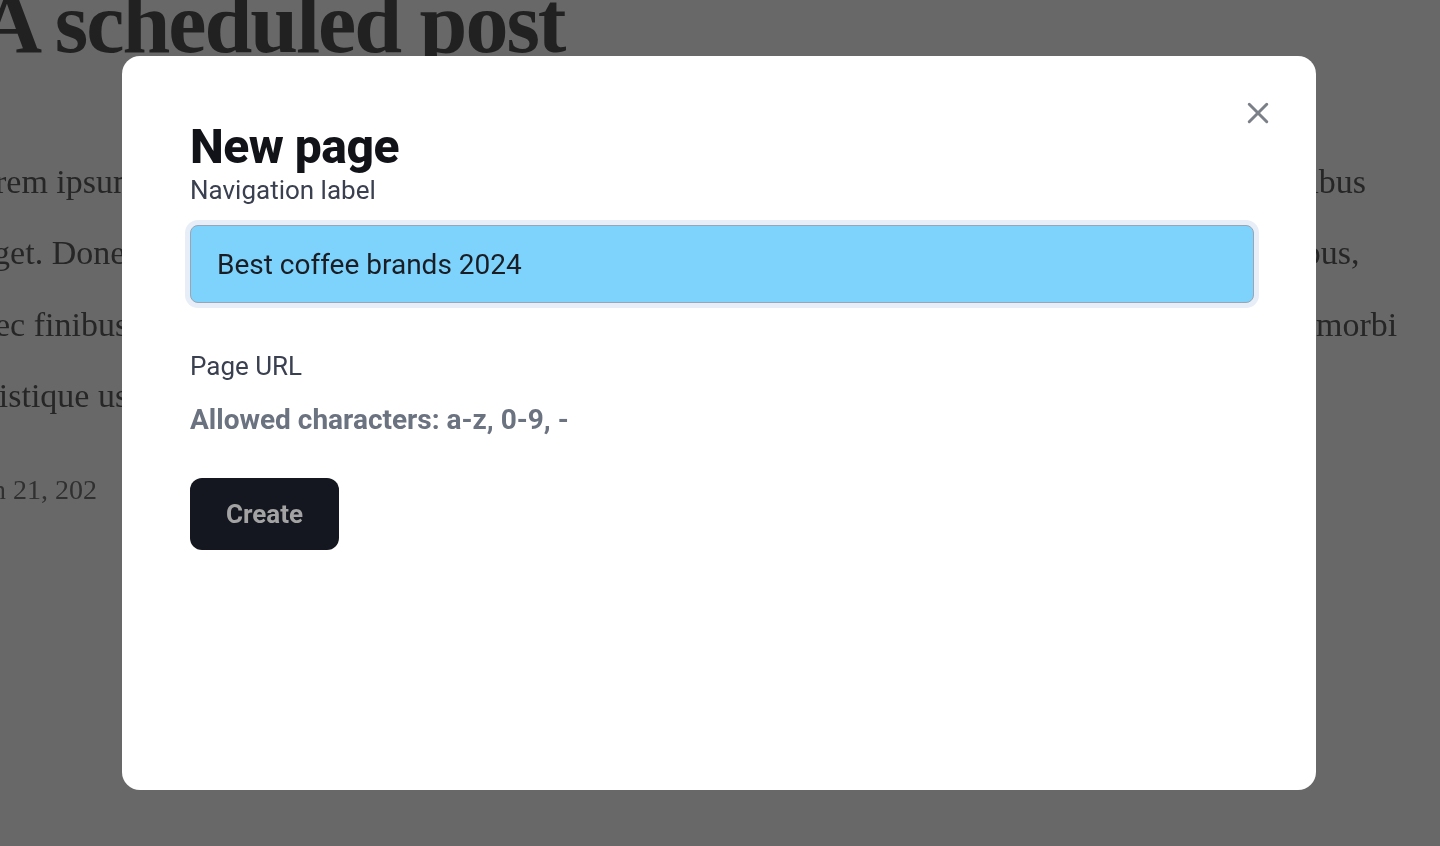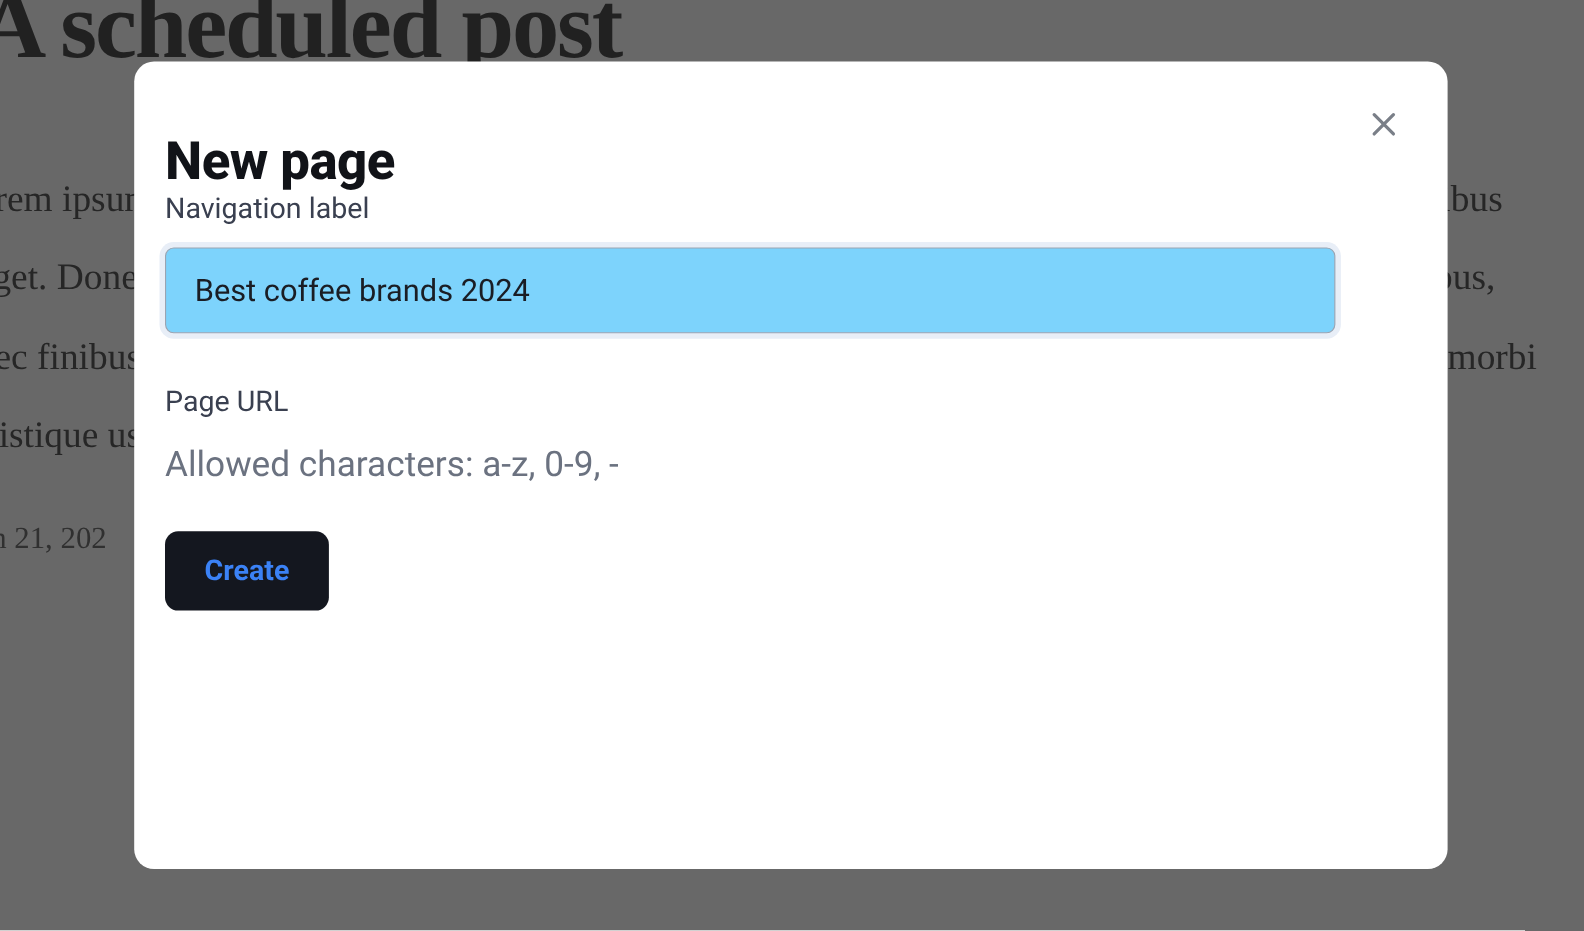--- a/index.html
+++ b/index.html
@@ -62,21 +62,21 @@
 
     
     .modal {
       position: absolute;
       top: 56px;
       left: 122px;
       width: 1194px;
       height: 734px;
       background: #ffffff;
       border-radius: 18px;
-      padding: 62px 28px;
+      padding: 62px 68px;
     }
 
     .close-btn {
       position: absolute;
       top: 36px;
       right: 36px;
       width: 44px;
       height: 44px;
       background: transparent;
       border: none;
@@ -128,30 +128,31 @@
       background: #7dd3fc;
     }
 
     .text-input.focused {
       border: 1px solid #9aa4b2;
       box-shadow: 0 0 0 5px #e8eef7;
     }
 
     .hint {
       margin-top: 22px;
-      font-size: 32px;
+      font-size: 28px;
       color: #6b7280;
+      font-weight: bold;
     }
 
     .create-btn {
       margin-top: 42px;
       height: 72px;
       padding: 0 36px;
       background: #14171f;
-      color: #3b82f6;
+      color: #a3a3a3;
       border: none;
       border-radius: 12px;
       font-size: 26px;
       font-weight: 700;
       cursor: pointer;
       font-family: inherit;
     }
   </style>
 </head>
 <body>

